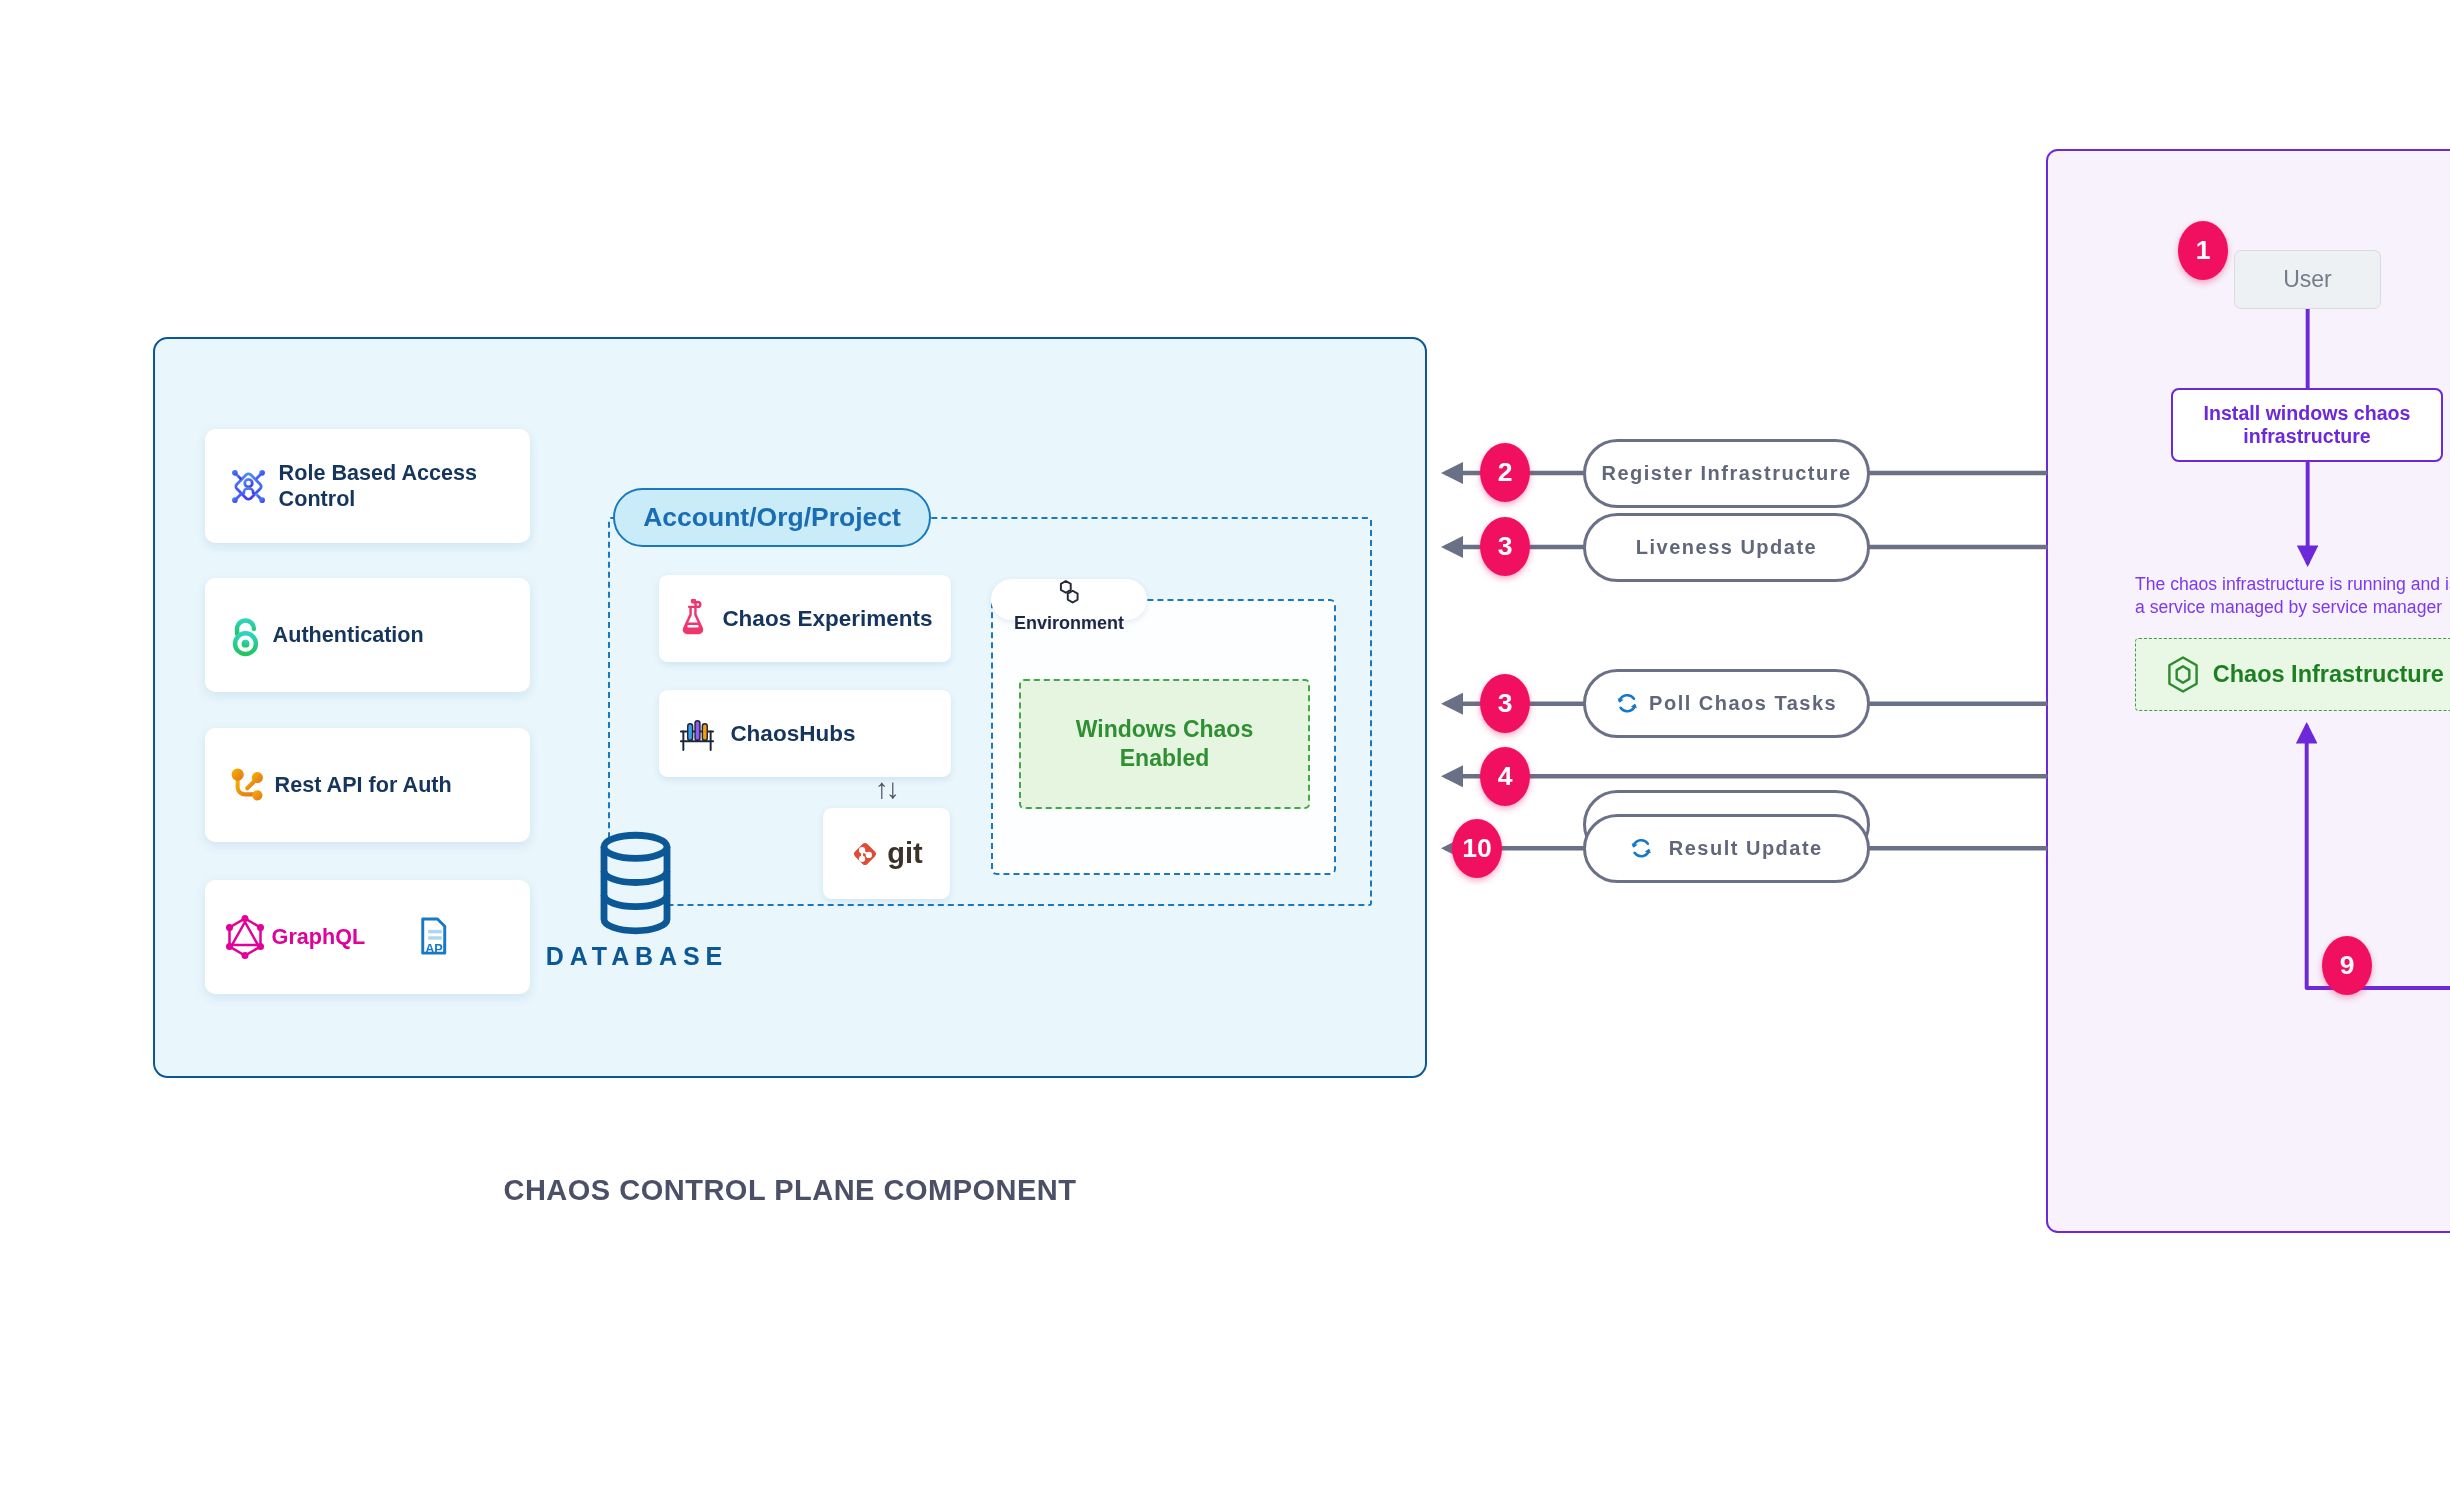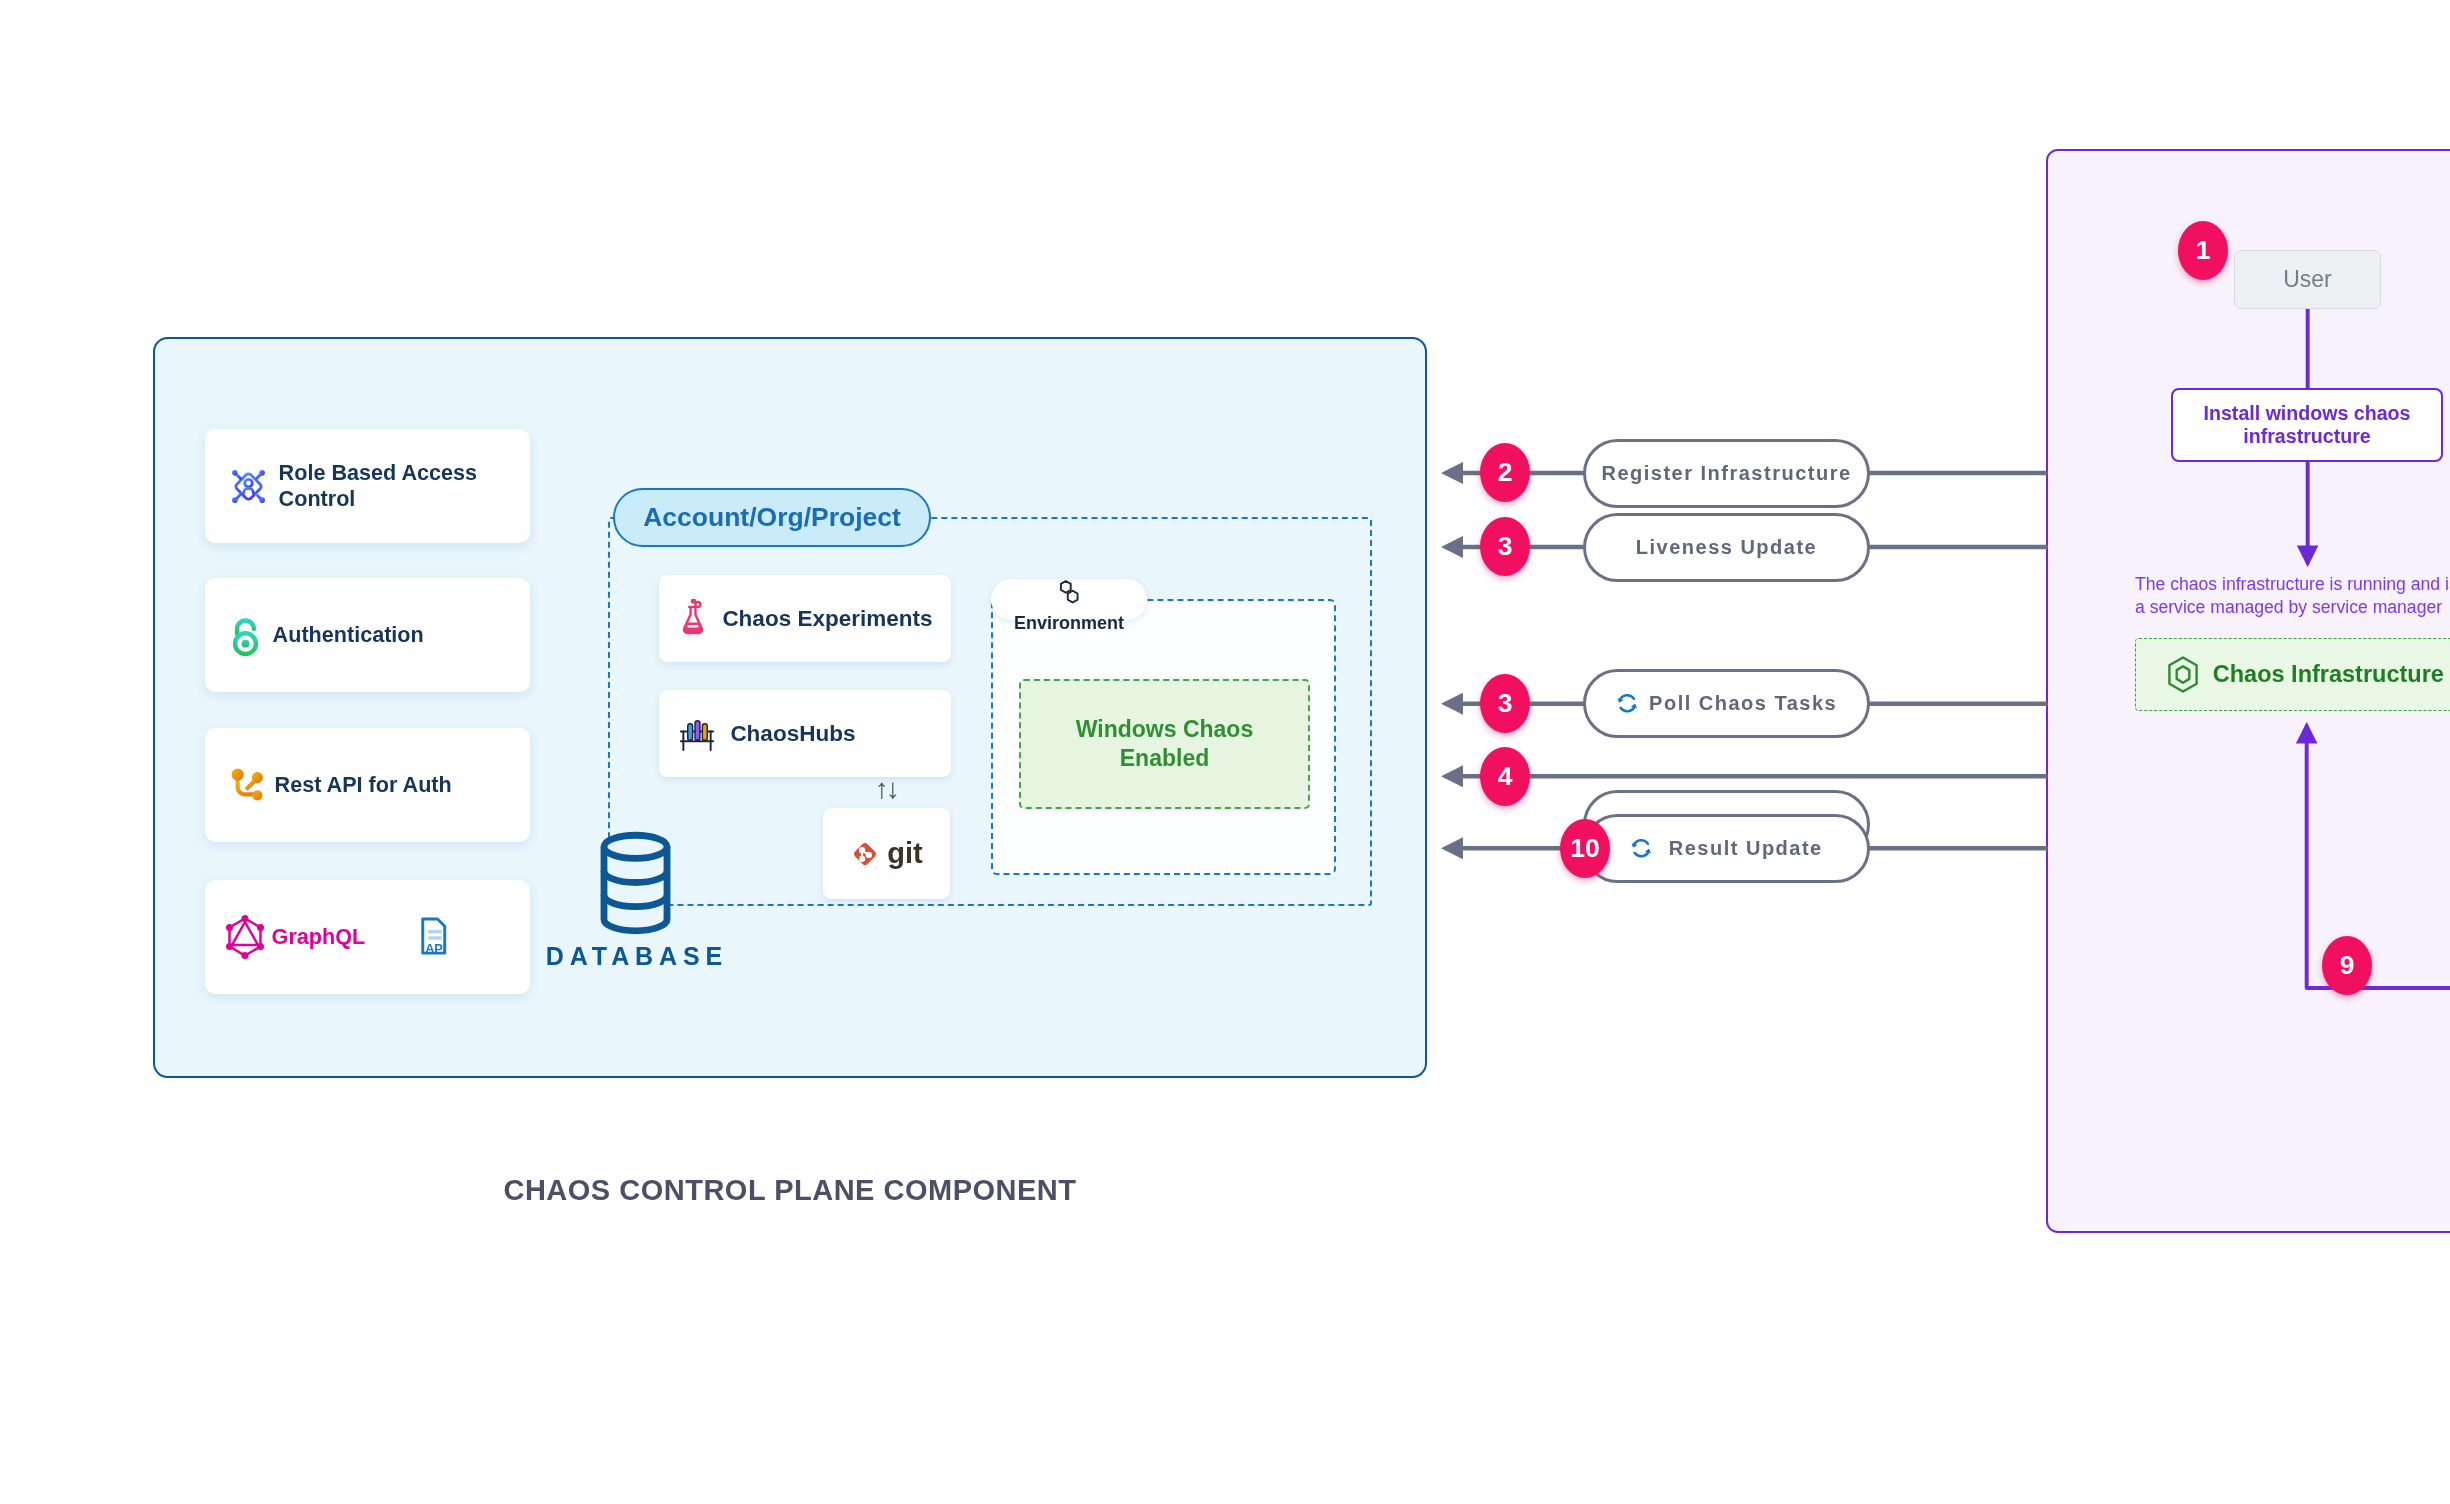--- a/index.html
+++ b/index.html
@@ -294,21 +294,21 @@
       <path d="M3 12 l4 9 l8 -6 z" fill="#1778c8"></path>
         <path d="M41 32 l-4 -9 l-8 6 z" fill="#1778c8"></path>
     </svg>
     <span>Result Update</span>
   </div>
 
   <div class="abs step" style="left:1480px;top:443px;">2</div>
   <div class="abs step" style="left:1480px;top:517px;">3</div>
   <div class="abs step" style="left:1480px;top:674px;">3</div>
   <div class="abs step" style="left:1480px;top:747px;">4</div>
-  <div class="abs step" style="left:1560px;top:819px;">10</div>
+  <div class="abs step" style="left:1452px;top:819px;">10</div>
 
   <div class="abs step" style="left:2178px;top:221px;">1</div>
   <div class="abs user-box">
     <span>User</span>
   </div>
 
   <div class="abs install-box">
     <span>Install windows chaos infrastructure</span>
   </div>
 

